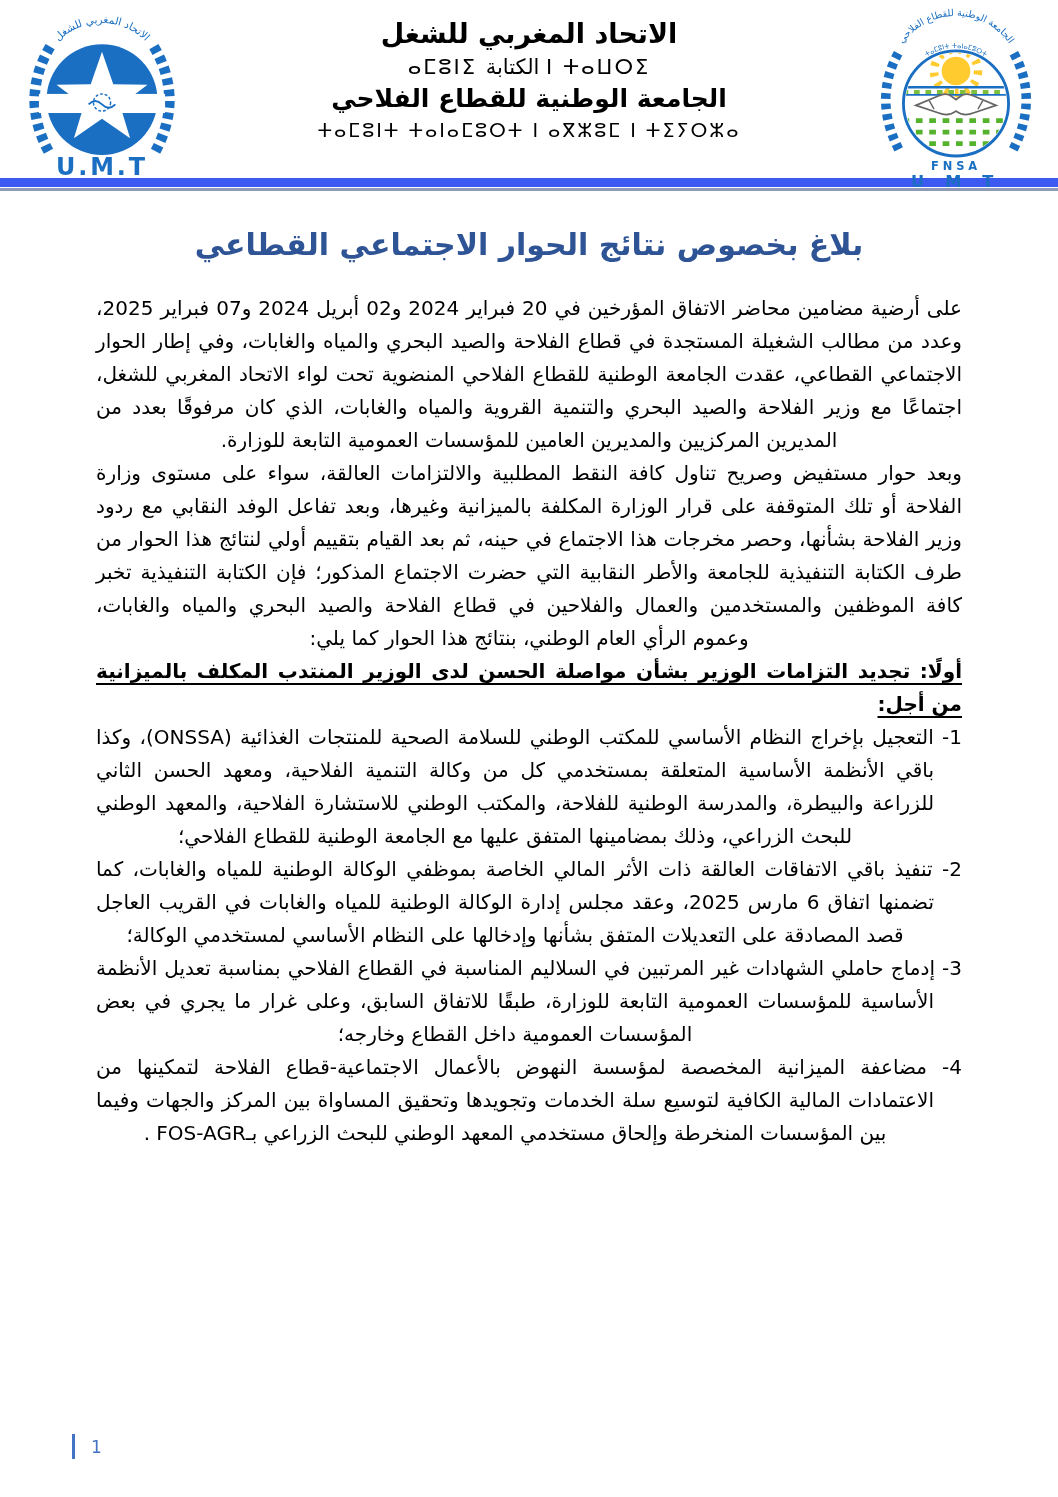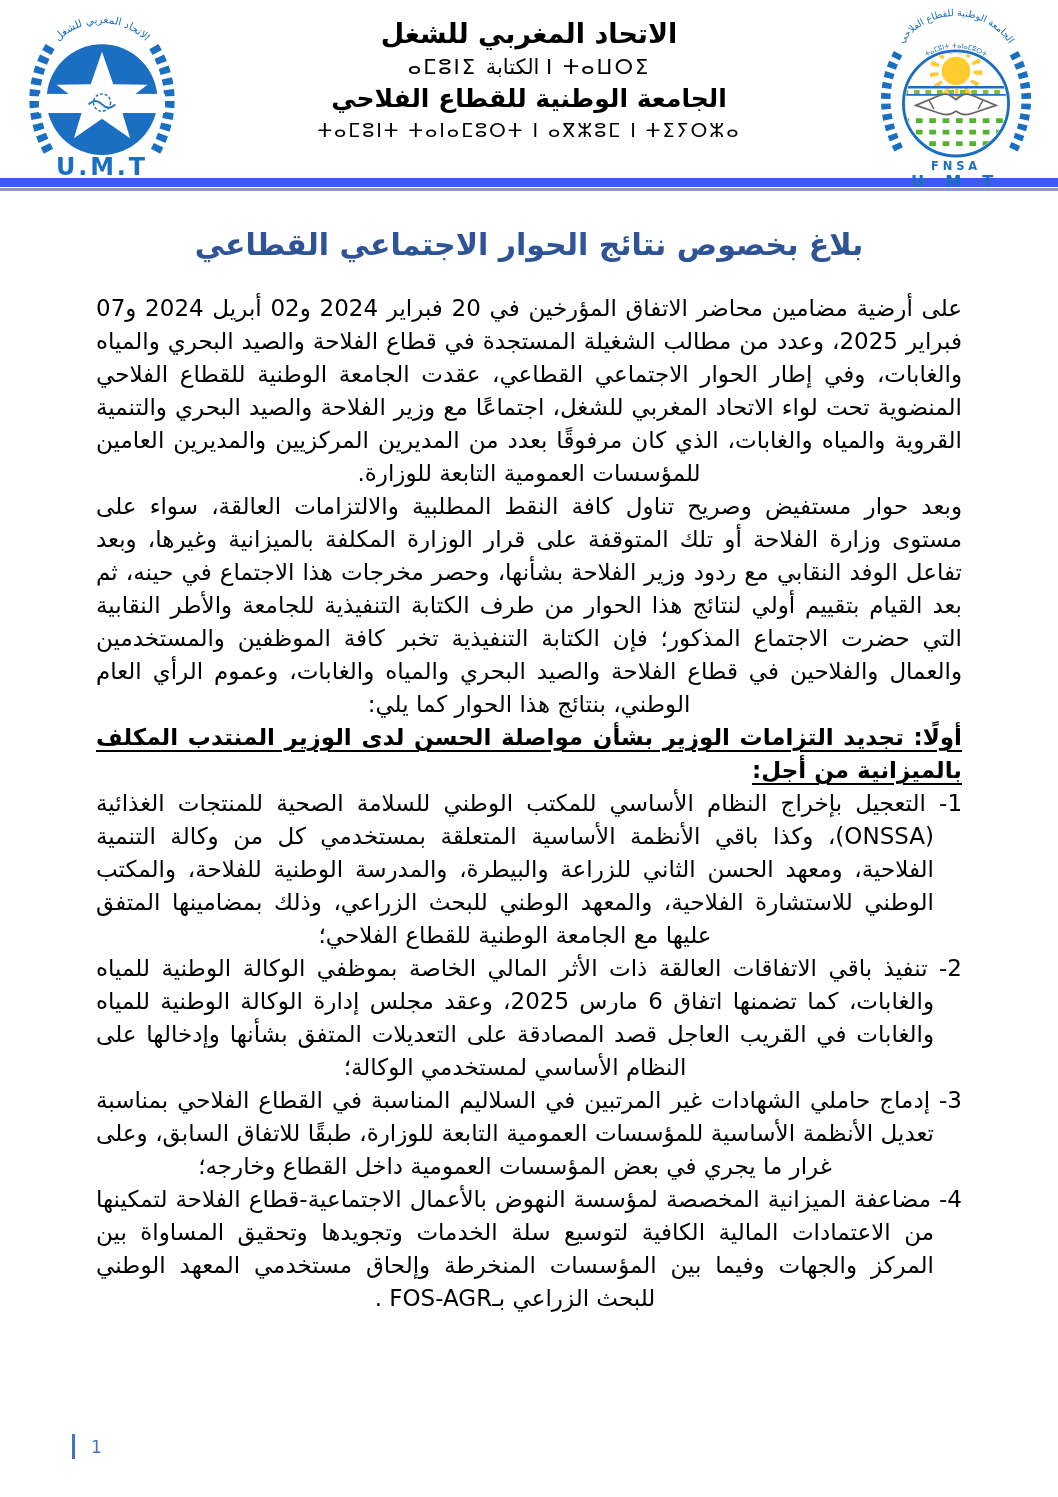--- a/index.html
+++ b/index.html
@@ -18,21 +18,21 @@
   .fed-ar   { direction:rtl; font-size:25px; font-weight:bold; line-height:34px; }
   .tifi-2   { direction:ltr; font-size:19px; line-height:28px; letter-spacing:2px; }
   
   .rule-thick { height:9px;  background:#3C5AF0; }
   .rule-thin  { height:3px;  background:#9099B8; margin-top:1px; }
   
   .doc-title { direction:rtl; text-align:center; color:#2F5496; font-weight:bold;
     font-size:30px; line-height:46px; margin-top:13px; }
   
   .body-text { direction:rtl; padding:0 96px; margin-top:24px;
-    font-size:23px; line-height:33px; }
+    font-size:20px; line-height:33px; }
   .para    { margin:0; text-align:justify; text-align-last:center; }
   .heading { margin:0; font-weight:bold; text-align:justify; text-align-last:right;
     text-decoration:underline; text-decoration-thickness:2px; text-underline-offset:5px; }
   .item    { margin:0; padding-right:28px; text-indent:-28px;
     text-align:justify; text-align-last:center; }
   
   .footer { position:absolute; left:72px; top:1434px; display:flex;
     align-items:center; gap:16px; direction:ltr; }
   .pbar { width:3px; height:25px; background:#4472C4; }
   .pnum { color:#4472C4; font-size:17px; }

